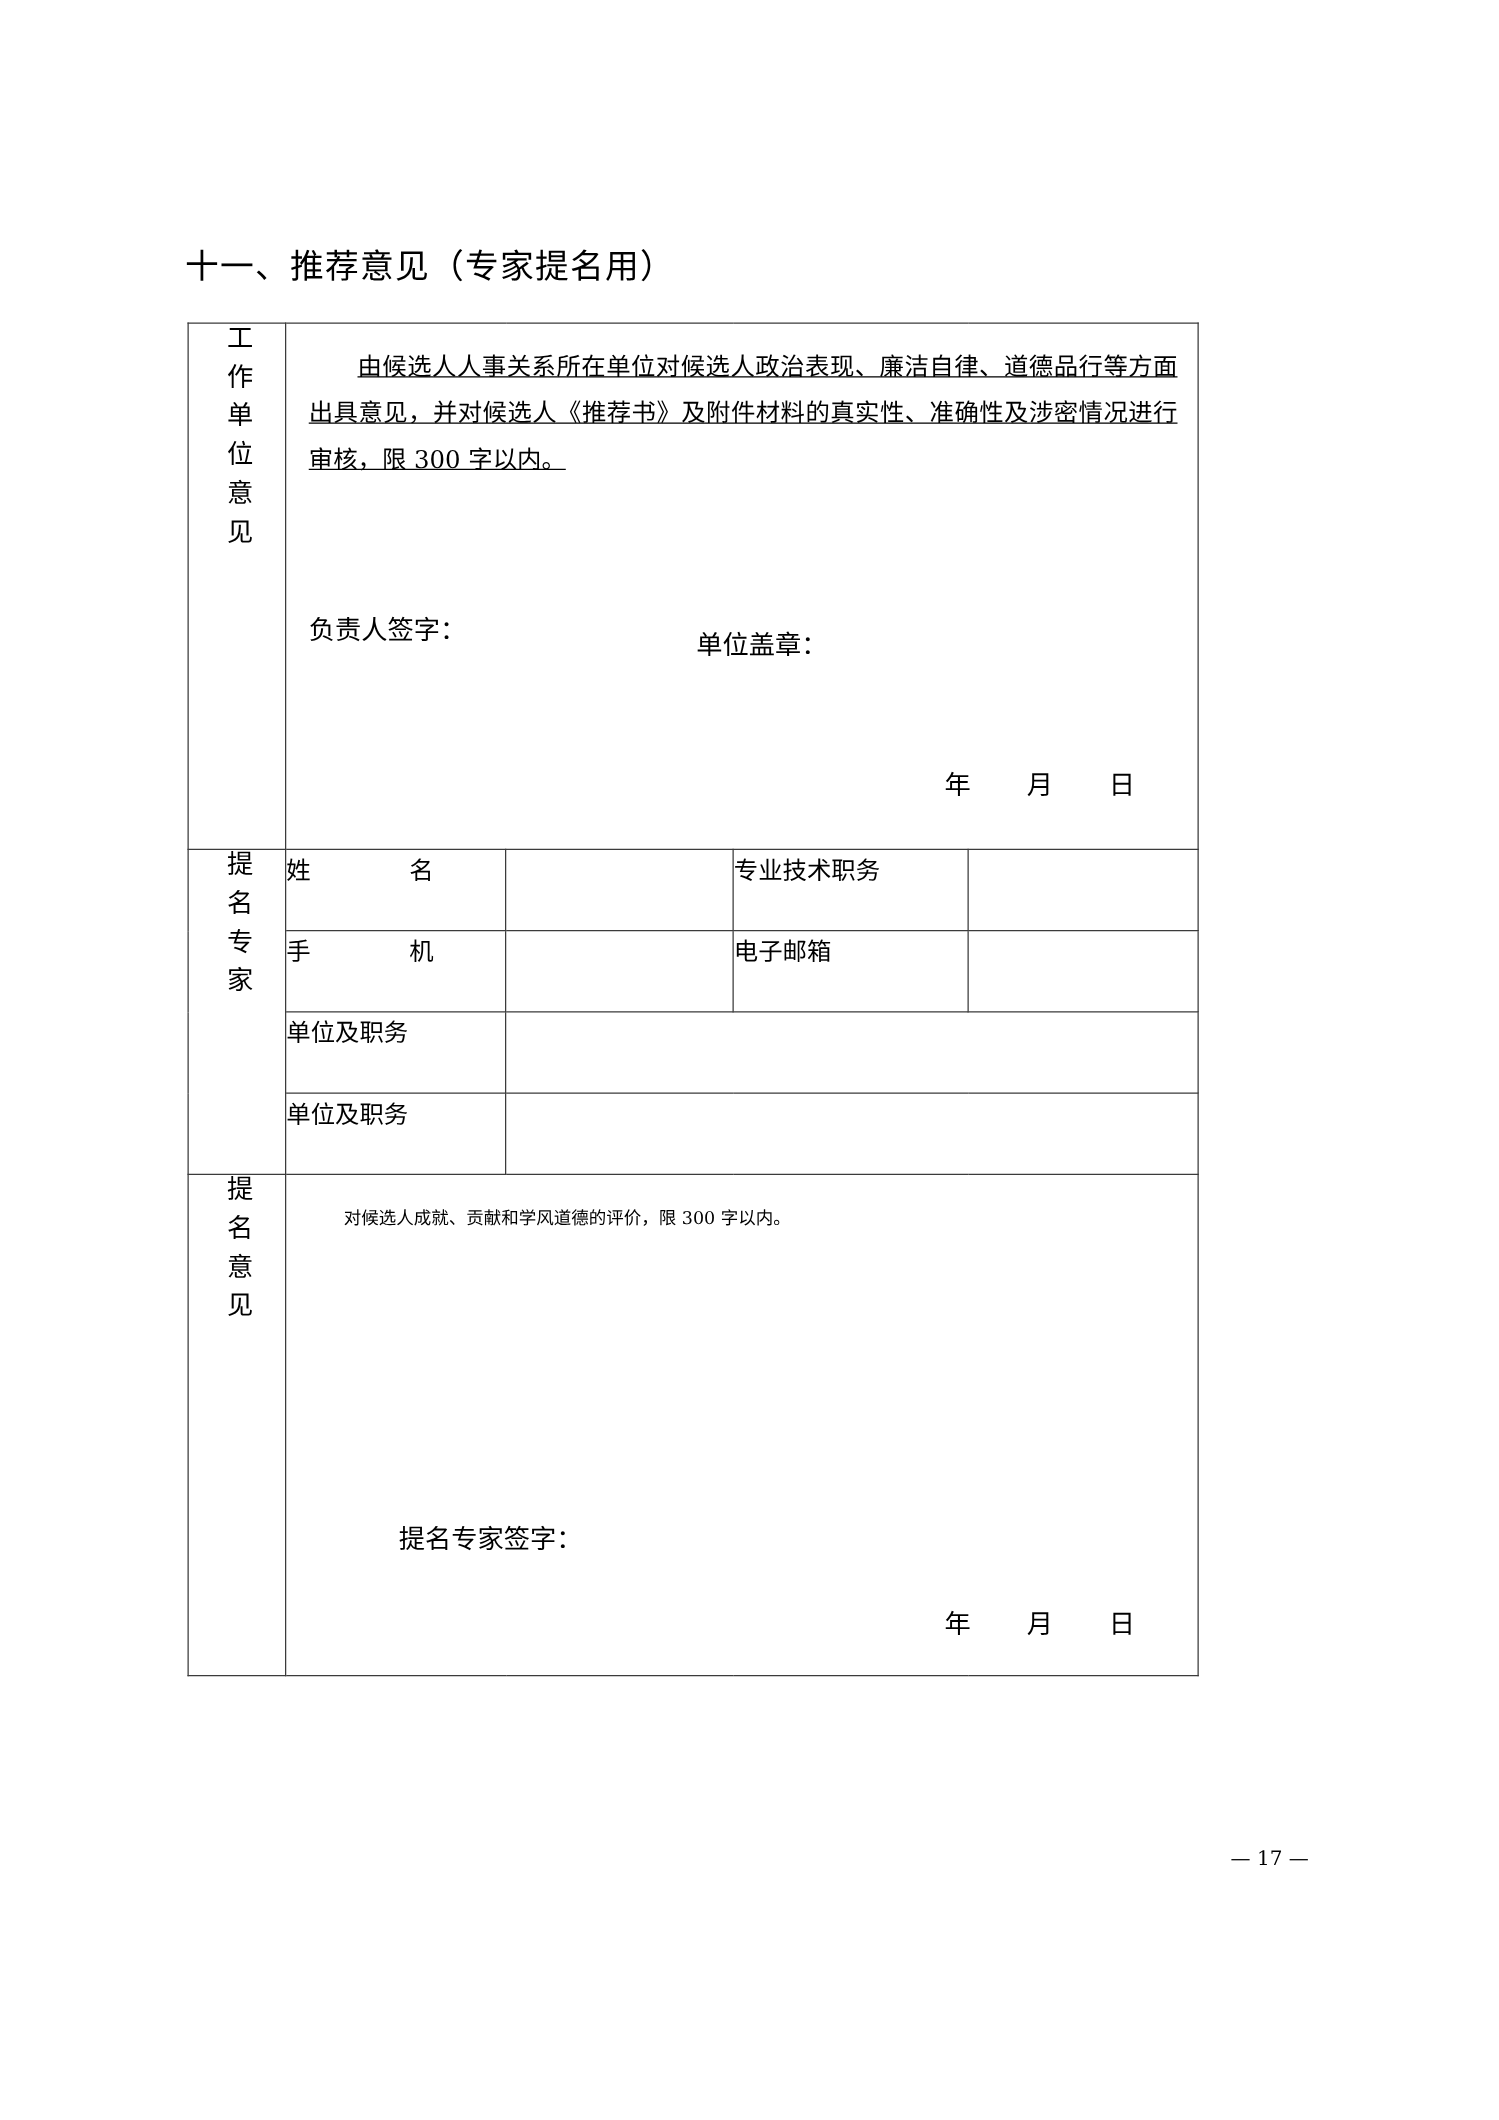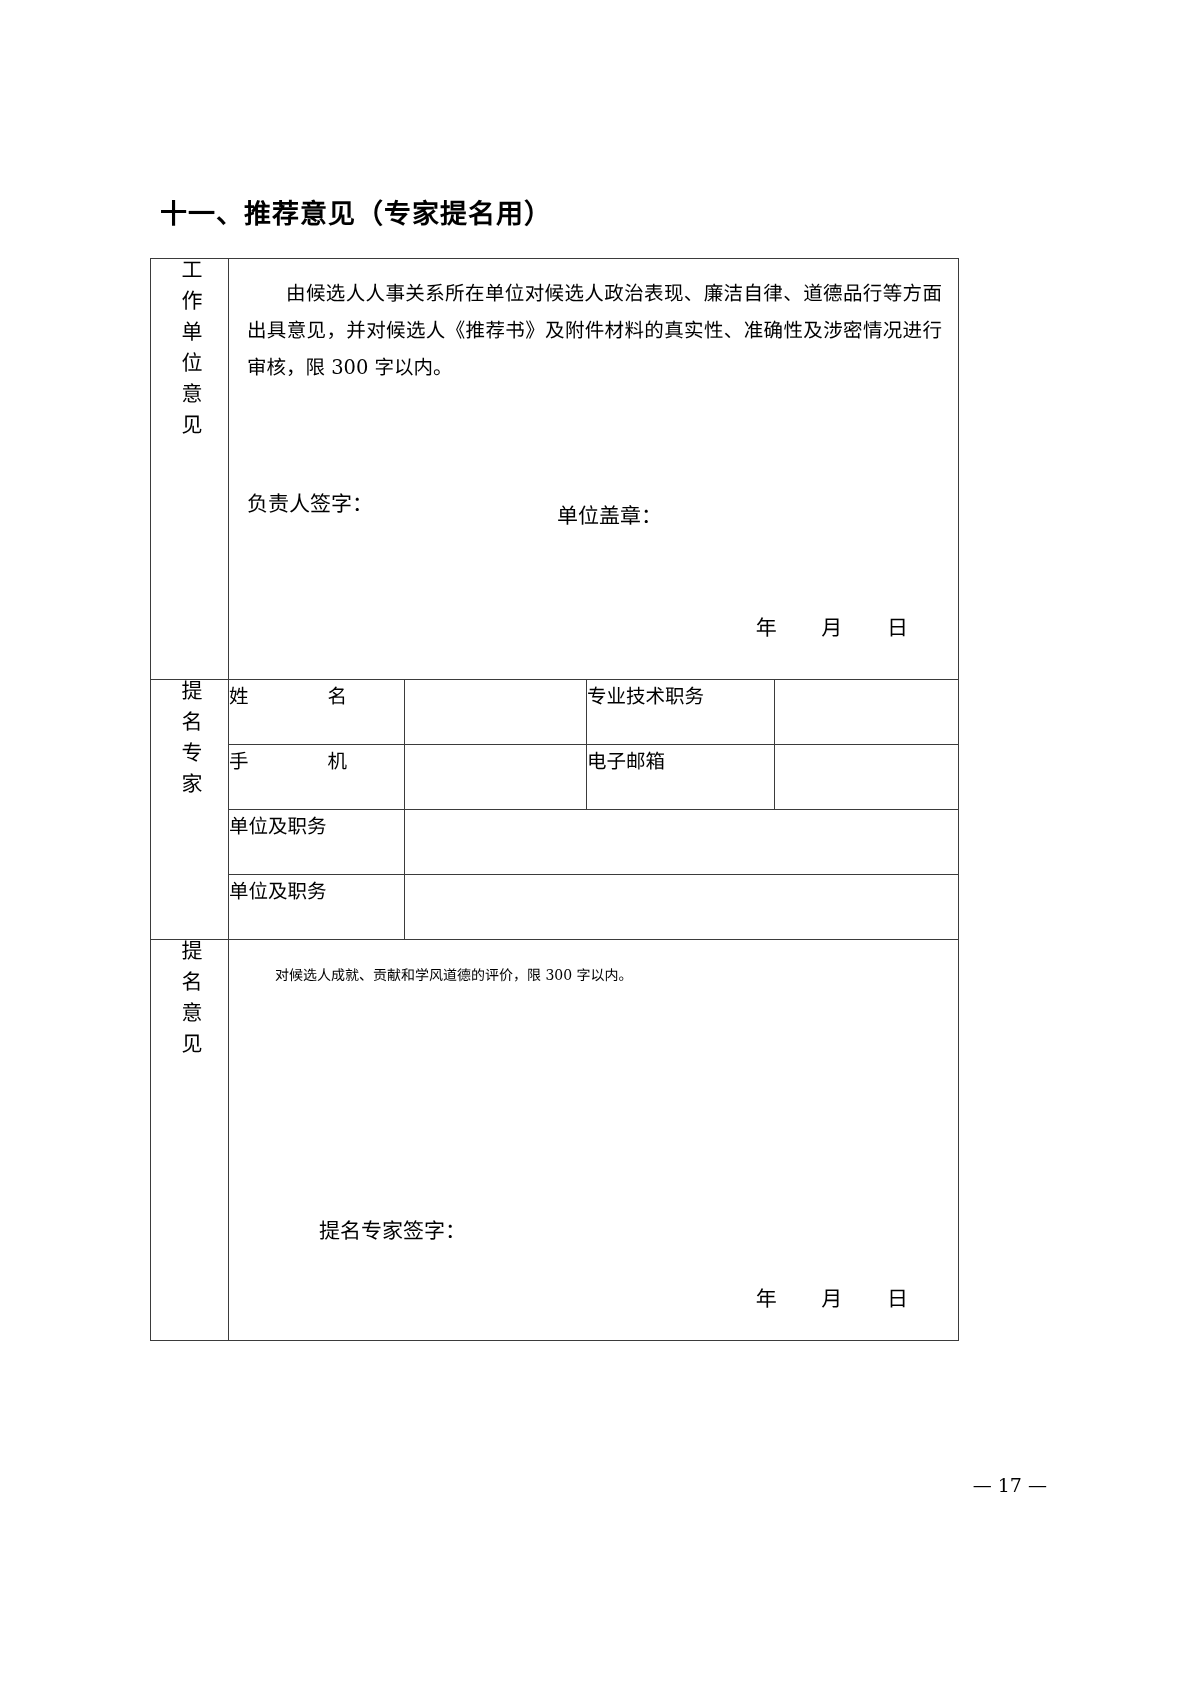--- a/index.html
+++ b/index.html
@@ -20,24 +20,24 @@
     position: absolute;
     left: 0; top: 0;
     width: 1199px;
     height: 1696px;
     background: #fff;
   }
 
   
   .section-title {
     position: absolute;
-    left: 160px;
+    left: 148px;
     top: 198px;
     font-family: "DejaVu Sans", "Liberation Sans", sans-serif;
-    font-weight: bold;
+    font-weight: normal;
     font-size: 27px;
     letter-spacing: 1px;
     line-height: 1.2;
     white-space: nowrap;
   }
 
   
   .form-table {
     position: absolute;
     left: 150px;
@@ -77,20 +77,21 @@
   }
   .opinion-note {
     position: absolute;
     left: 18px;
     top: 16px;
     right: 16px;
     font-size: 19.5px;
     line-height: 37px;
     text-indent: 2em;
     text-align: justify;
+    text-decoration: underline;
   }
   .sig-row {
     position: absolute;
     left: 18px;
     top: 228px;
     width: 94%;
     font-size: 21px;
   }
   .sig-row .sig-name {
     position: absolute;
@@ -163,21 +164,21 @@
     white-space: nowrap;
   }
   .nom-date span { margin-left: 38px; }
   .nom-date span:first-child { margin-left: 0; }
 
   
   .page-number {
     position: absolute;
     right: 152px;
     bottom: 200px;
-    font-size: 19px;
+    font-size: 16px;
     font-family: "DejaVu Serif", "Liberation Serif", serif;
     white-space: nowrap;
   }
 </style>
 </head>
 <body>
 
 <div class="page">
 
   <div class="section-title">十一、推荐意见（专家提名用）</div>

